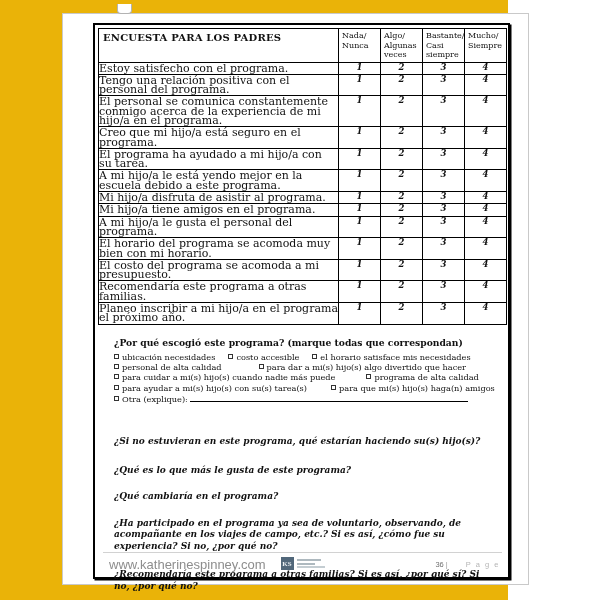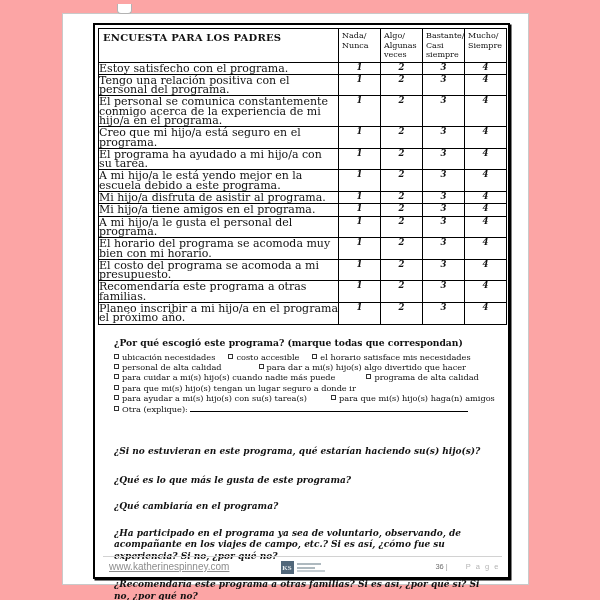--- a/index.html
+++ b/index.html
@@ -1,18 +1,18 @@
 <!DOCTYPE html>
 <html><head>
 <meta charset="utf-8">
 <style>
   * { margin:0; padding:0; box-sizing:border-box; }
   html,body { width:600px; height:600px; background:#ffffff; overflow:hidden;
               font-family:"DejaVu Serif","Liberation Serif",serif; color:#111; }
-  .viewport { position:relative; width:600px; height:600px; background:#fca5a5; }
+  .viewport { position:relative; width:508px; height:600px; background:#eab308; }
 
   
   .sheet { position:absolute; left:62px; top:13px; width:467px; height:572px;
            background:#ffffff; border:1px solid #c9c9c9; }
   .page-tab { position:absolute; left:117px; top:4px; width:15px; height:10px;
               background:#ffffff; border:1px solid #b3b3b3; border-top:none;
               border-radius:0 0 4px 4px; z-index:3; }
 
   
   .frame { position:absolute; left:30px; top:9px; width:417px; height:556px;
@@ -51,21 +51,21 @@
   .questions { margin-top:13px; }
   .question { font-size:9px; line-height:11.5px; font-weight:bold; font-style:italic;
               white-space:pre-line; margin-bottom:15px; max-width:392px; }
   .question[data-q="0"] { margin-bottom:17px;margin-top:32px; }
   .question[data-q="3"] { margin-bottom:17px; }
 
   
   .footer { position:absolute; left:8px; right:6px; bottom:3px; border-top:1px solid #d2d2d2;
             padding:4px 2px 2px 6px; display:flex; align-items:center;
             font-family:"Liberation Sans","DejaVu Sans",sans-serif; }
-  .site { font-size:10px; color:#8d8d8d;text-decoration:underline; }
+  .site { font-size:13px; color:#8d8d8d; }
   .logo-wrap { position:absolute; left:50%; transform:translateX(-50%); top:4px;
                display:flex; align-items:flex-start; }
   .logo-sq { width:13px; height:13px; background:#51677a; color:#e8edf0;
              font-size:7px; font-weight:bold; display:flex; align-items:center;
              justify-content:center; font-family:"Liberation Serif",serif; }
   .logo-lines { display:flex; flex-direction:column; gap:1.5px; margin:2px 0 0 3px; }
   .logo-lines i { display:block; height:2px; background:#aeb9bf; }
   .logo-lines i:nth-child(1){ width:24px; } .logo-lines i:nth-child(2){ width:18px; }
   .logo-lines i:nth-child(3){ width:28px; background:#c4cdd2; }
   .pageno { margin-left:auto; font-size:7.5px; color:#9a9a9a; }
@@ -229,26 +229,20 @@
             <div class="cb-line" data-line="2">
               <span class="cb-item">
                 <span class="cb-box"></span>
                 <span>para cuidar a mi(s) hijo(s) cuando nadie más puede</span>
               </span>
               <span class="cb-item">
                 <span class="cb-box"></span>
                 <span>programa de alta calidad</span>
               </span>
             </div>
-            <div class="cb-line" data-line="3">
-              <span class="cb-item">
-                <span class="cb-box"></span>
-                <span>para que mi(s) hijo(s) tengan un lugar seguro a donde ir</span>
-              </span>
-            </div>
             <div class="cb-line" data-line="4">
               <span class="cb-item">
                 <span class="cb-box"></span>
                 <span>para ayudar a mi(s) hijo(s) con su(s) tarea(s)</span>
               </span>
               <span class="cb-item">
                 <span class="cb-box"></span>
                 <span>para que mi(s) hijo(s) haga(n) amigos</span>
               </span>
             </div>

